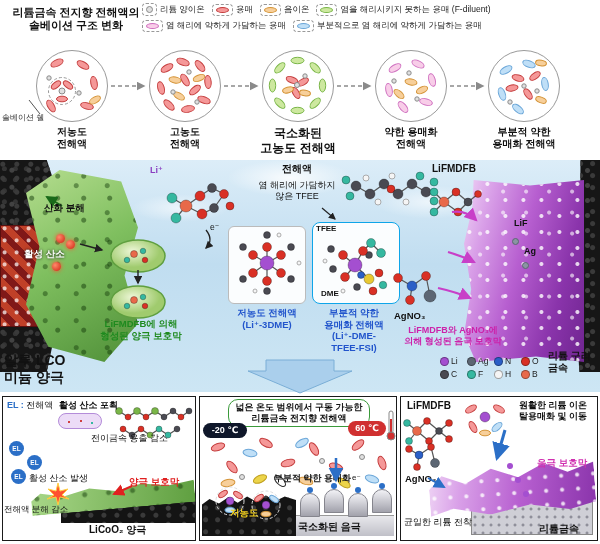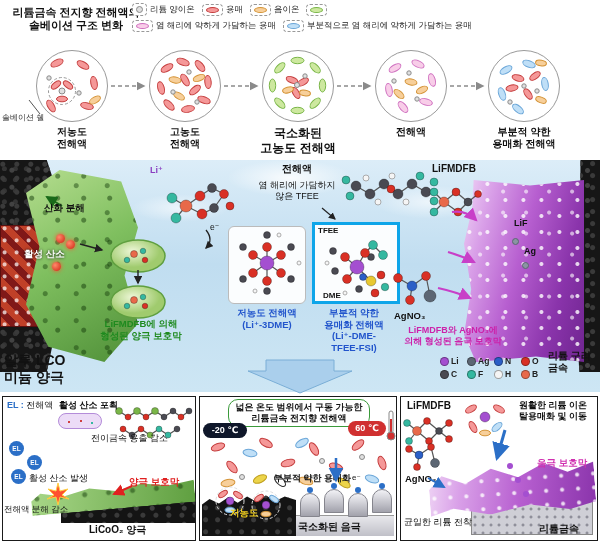--- a/index.html
+++ b/index.html
@@ -2,33 +2,33 @@
 <html><head>
 <meta charset="utf-8">
 <style>
 *{margin:0;padding:0;box-sizing:border-box}
 body{font-family:"Liberation Sans","DejaVu Sans",sans-serif;background:#fff}
 .canvas{position:relative;width:600px;height:544px;background:#fff;overflow:hidden}
 .t{position:absolute;z-index:10;color:#111;line-height:1.22;white-space:nowrap}
 .b{font-weight:bold}
 .ctr{text-align:center}
 .stage-circle{position:absolute;width:72px;height:72px;border-radius:50%;border:1.5px solid #9a9a9a;background:#fff;z-index:2;overflow:hidden}
-.legend{position:absolute;left:132px;top:3px;width:452px;z-index:10;font-size:8.5px;color:#1a1a1a}
+.legend{position:absolute;left:142px;top:3px;width:452px;z-index:10;font-size:8.5px;color:#1a1a1a}
 .lg-row{display:flex;align-items:center;gap:7px;margin-bottom:4px}
 .lg-item{display:flex;align-items:center;gap:3px;white-space:nowrap}
 .lg-box{display:inline-flex;align-items:center;justify-content:center;border:1px dashed #999;border-radius:4px;padding:2px 3px;background:#fff}
 .ell{display:inline-block;width:13px;height:6px;border-radius:50%}
 .e-red{background:#f59898;border:1px solid #c43c3c}
 .e-orange{background:#f7cf9a;border:1px solid #d49336}
 .e-green{background:#cde89f;border:1px solid #7ab648}
 .e-pink{background:#f8cde8;border:1px solid #cf6fbf}
 .e-blue{background:#bfdff7;border:1px solid #6aa6d8}
 .e-li{width:7px;height:7px;background:#e0e0e0;border:1px solid #8a8a8a;border-radius:50%}
 .panel{position:absolute;top:396px;height:145px;background:#fff;border:1.6px solid #1a1a1a;z-index:1}
-.atom-legend{position:absolute;left:440px;top:356px;display:grid;grid-template-columns:repeat(4,27px);row-gap:3px;z-index:10;font-size:8.5px;font-weight:bold;color:#222}
+.atom-legend{position:absolute;left:440px;top:356px;display:grid;grid-template-columns:repeat(4,27px);row-gap:3px;z-index:10;font-size:8.5px;font-weight:normal;color:#222}
 .atom-item{display:flex;align-items:center;gap:2px}
 .atom-dot{width:9px;height:9px;border-radius:50%;border:1px solid rgba(0,0,0,.35)}
 .el-badge{position:absolute;width:15px;height:15px;border-radius:50%;background:#2b6fc7;color:#fff;font-size:6.5px;font-weight:bold;display:flex;align-items:center;justify-content:center;z-index:6}
 .bump{position:absolute;width:20px;height:24px;border-radius:10px 10px 0 0;background:linear-gradient(180deg,#f2f2f6,#a2a2ac);border:1px solid #85858d;z-index:4}
 .bdot{position:absolute;width:6px;height:6px;border-radius:50%;background:#2b6fc7;z-index:6}
 
 .sr{fill:#f59898;stroke:#c43c3c}
 .so{fill:#f7cf9a;stroke:#d49336}
 .sg{fill:#cde89f;stroke:#7ab648}
 .sp{fill:#f8cde8;stroke:#cf6fbf}
@@ -67,20 +67,21 @@
       <span class="lg-item">
           <span class="lg-box">
             <span class="ell e-orange"></span>
           </span>
           <span>음이온</span>
         </span>
       <span class="lg-item">
           <span class="lg-box">
             <span class="ell e-green"></span>
           </span>
+          <span>염을 해리시키지 못하는 용매 (F-diluent)</span>
         </span>
     </div>
     <div class="lg-row">
       <span class="lg-item">
           <span class="lg-box">
             <span class="ell e-pink"></span>
           </span>
           <span>염 해리에 약하게 가담하는 용매</span>
         </span>
       <span class="lg-item">
@@ -191,20 +192,21 @@
   </div>
   <div class="t b ctr" style="left:130px;top:126px;width:110px;font-size:10px">
     <div>고농도</div>
       <div>전해액</div>
   </div>
   <div class="t b ctr" style="left:243px;top:126px;width:110px;font-size:12px">
     <div>국소화된</div>
       <div>고농도 전해액</div>
   </div>
   <div class="t b ctr" style="left:356px;top:126px;width:110px;font-size:10px">
+    <div>약한 용매화</div>
       <div>전해액</div>
   </div>
   <div class="t b ctr" style="left:469px;top:126px;width:110px;font-size:10px">
     <div>부분적 약한</div>
       <div>용매화 전해액</div>
   </div>
 
   <div style="position:absolute;left:0;top:160px;width:600px;height:232px;z-index:0;background:
     radial-gradient(ellipse 90px 26px at 290px 18px, rgba(255,255,255,.85), rgba(255,255,255,0) 70%),
     radial-gradient(ellipse 70px 20px at 180px 48px, rgba(255,255,255,.6), rgba(255,255,255,0) 70%),
@@ -311,21 +313,21 @@
         <circle class="atom aO" cx="24" cy="46" r="4.5"></circle>
         <circle class="atom aO" cx="24" cy="28" r="4.5"></circle>
       <circle class="atom aLi" cx="38" cy="36" r="7"></circle>
     </svg>
   </div>
   <div class="t b ctr" style="left:220px;top:307px;width:94px;font-size:9.5px;color:#2255cc">
     <div>저농도 전해액</div>
       <div>(Li⁺-3DME)</div>
   </div>
 
-  <div style="position:absolute;left:312px;top:222px;width:88px;height:82px;z-index:3;background:rgba(255,255,255,.93);border:3px solid #0ea5e9;border-radius:0">
+  <div style="position:absolute;left:312px;top:222px;width:88px;height:82px;z-index:3;background:rgba(255,255,255,.93);border:1px solid #0ea5e9;border-radius:8px">
     <svg width="86" height="80" viewBox="0 0 86 80">
       <line class="bond" x1="42" y1="42" x2="50" y2="28"></line>
         <line class="bond" x1="42" y1="42" x2="30" y2="32"></line>
         <line class="bond" x1="42" y1="42" x2="32" y2="54"></line>
         <line class="bond" x1="42" y1="42" x2="56" y2="56"></line>
       <line class="bond" x1="50" y1="28" x2="58" y2="20"></line>
         <line class="bond" x1="58" y1="20" x2="68" y2="30"></line>
       <circle class="atom aC" cx="18" cy="26" r="3.5"></circle>
         <circle class="atom aC" cx="20" cy="46" r="3.5"></circle>
         <circle class="atom aC" cx="44" cy="64" r="3.5"></circle>

